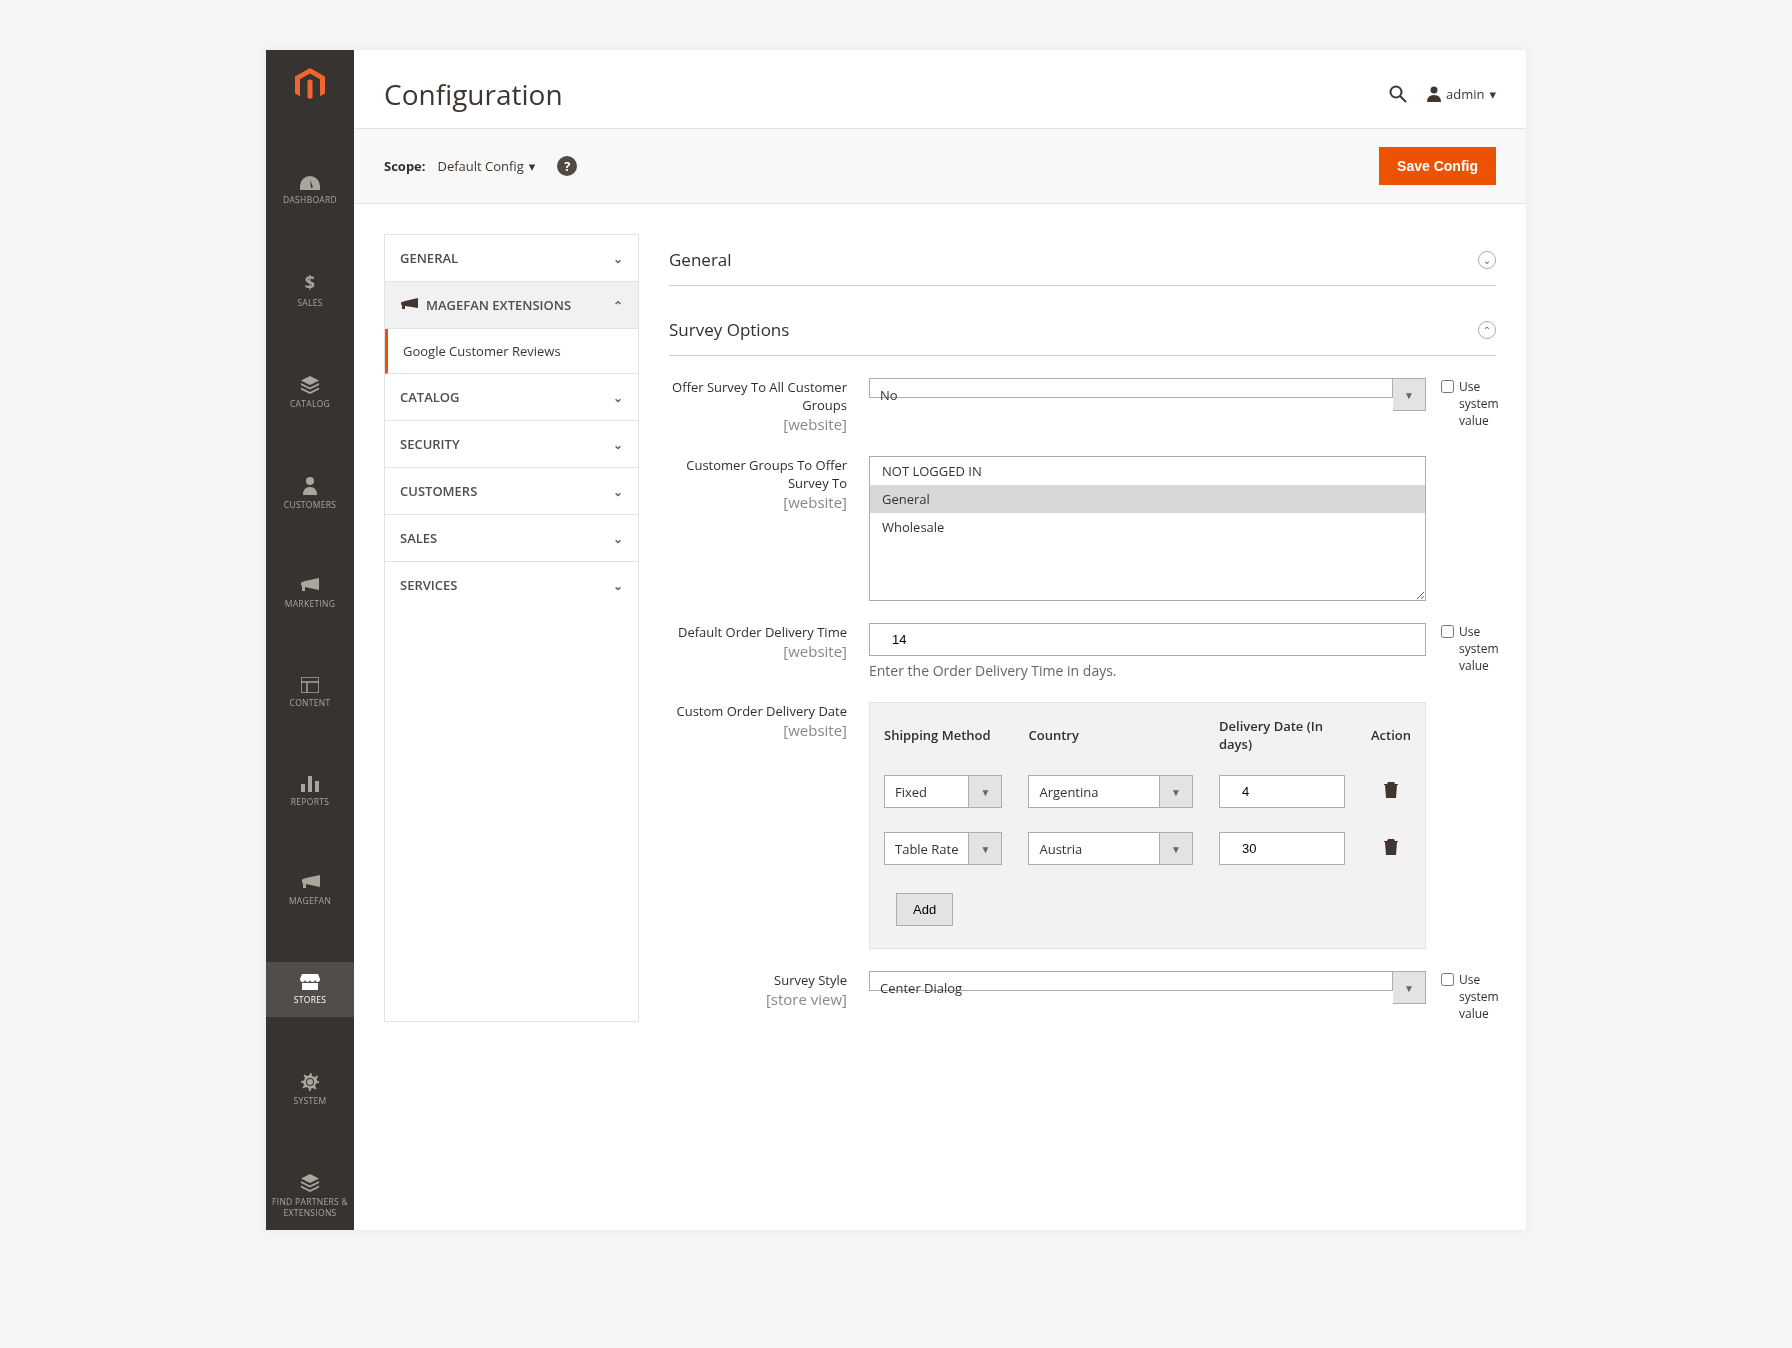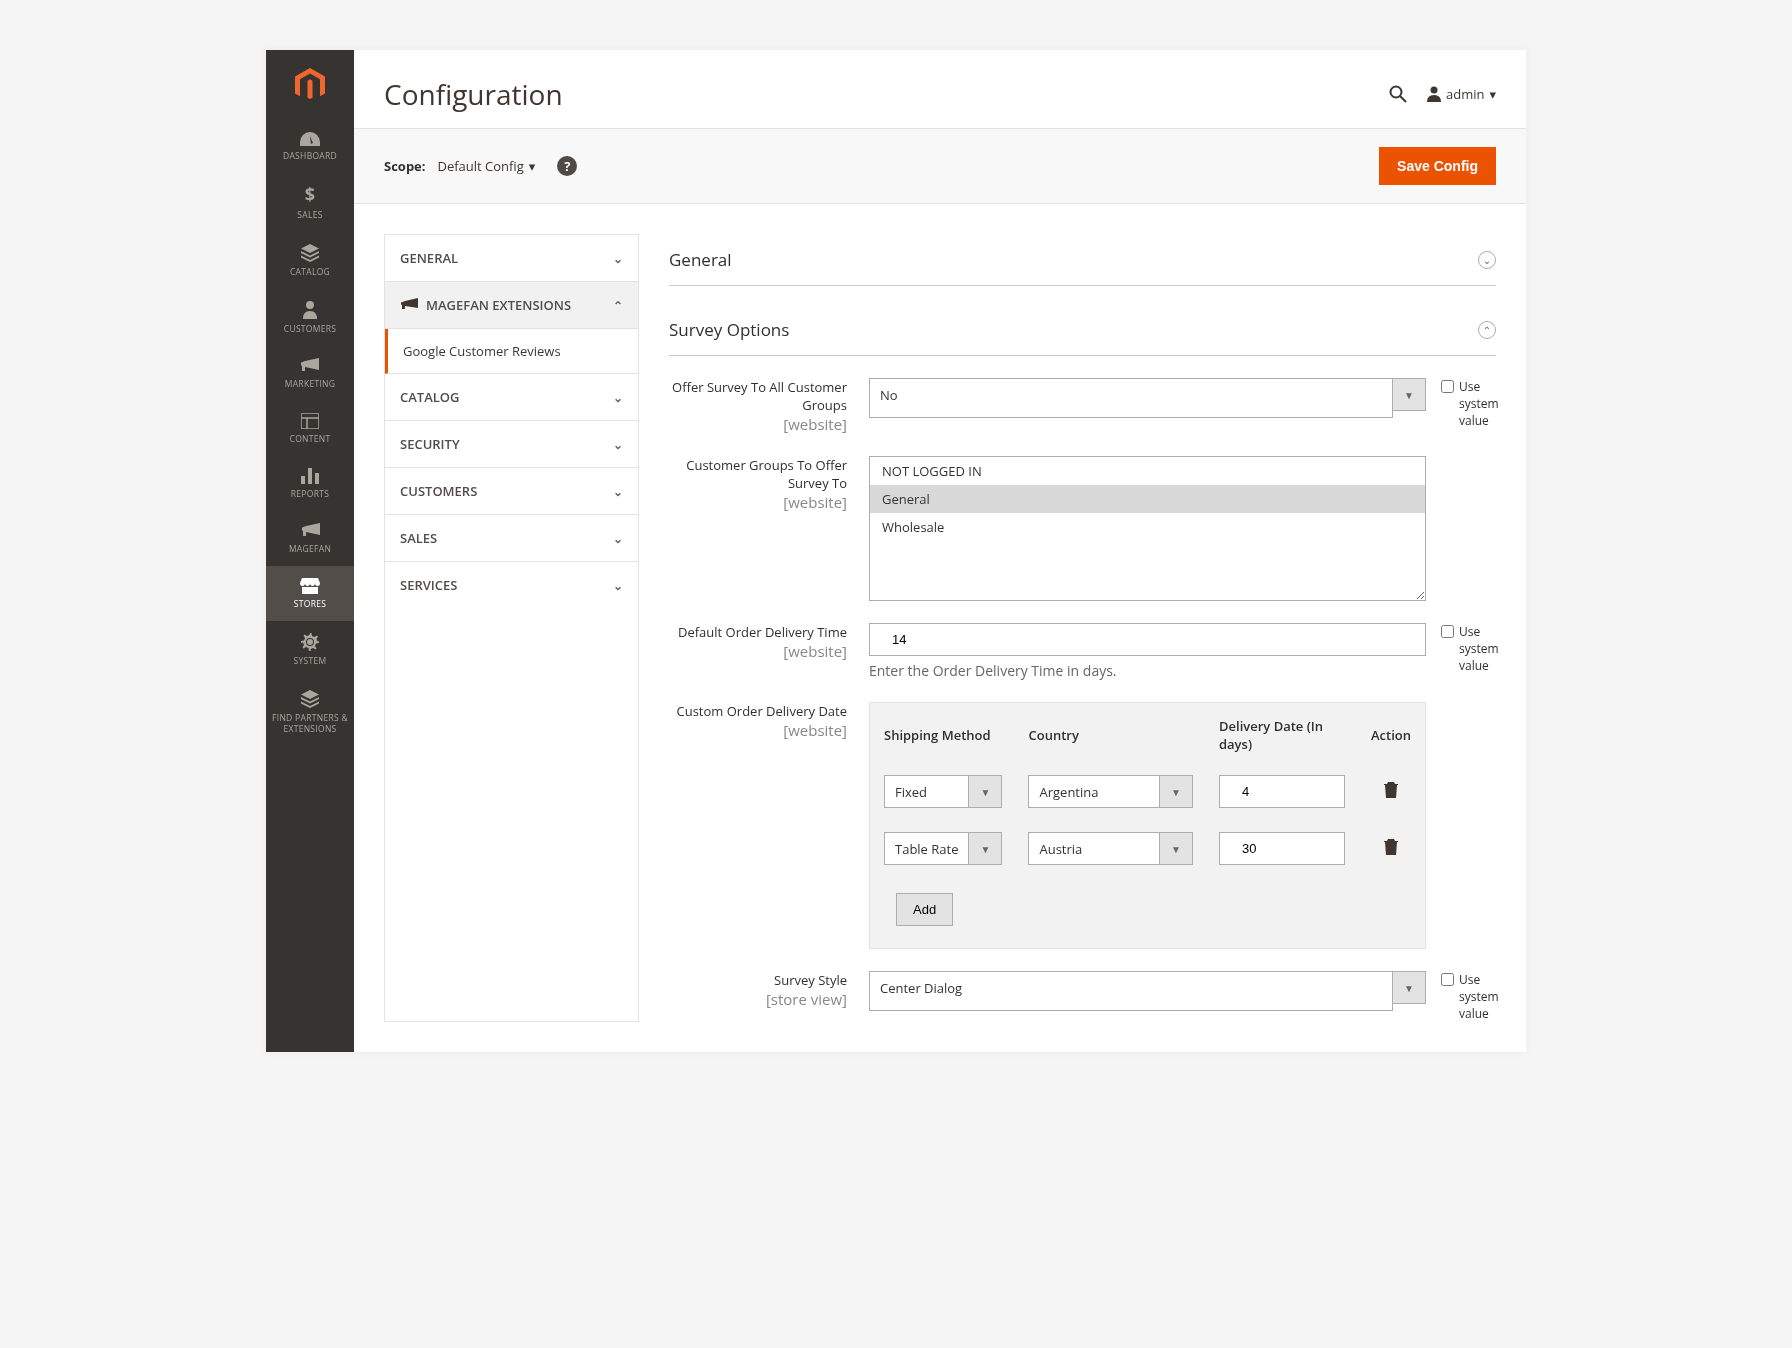--- a/index.html
+++ b/index.html
@@ -1,20 +1,20 @@
 <!DOCTYPE html>
 <html><head>
 <meta charset="utf-8">
 <style>
 * { box-sizing: border-box; margin: 0; padding: 0; }
 body { font-family: 'Open Sans', -apple-system, BlinkMacSystemFont, sans-serif; background: #f5f5f5; color: #333; font-size: 13px; }
 .app-wrapper { display: flex; background: #fff; margin: 50px auto; width: 1260px; min-height: 900px; position: relative; box-shadow: 0 0 8px rgba(0,0,0,0.05); }
 
 
-.sidebar { width: 88px; background: #373330; color: #aaa69d; display: flex; flex-direction: column; align-items: center; padding-top: 0; }
+.sidebar { width: 88px; background: #373330; color: #aaa69d; display: flex; flex-direction: column; align-items: center; padding-top: 0; gap: 44px; }
 .sidebar-logo { width: 88px; height: 70px; display: flex; align-items: center; justify-content: center; color: #ef672f; font-size: 30px; }
 .sidebar-item { width: 100%; display: flex; flex-direction: column; align-items: center; justify-content: center; padding: 12px 0; cursor: pointer; color: #aaa69d; font-size: 9px; text-transform: uppercase; letter-spacing: 0.3px; }
 .sidebar-item.active { background: #524d49; color: #fff; }
 .sidebar-item-icon { font-size: 20px; margin-bottom: 4px; color: #aaa69d; }
 .sidebar-item.active .sidebar-item-icon { color: #fff; }
 .sidebar-item-label { font-size: 8.5px; text-align: center; padding: 0 2px; }
 
 
 .main { flex: 1; background: #fff; padding: 0; display: flex; flex-direction: column; }
 .page-header { padding: 25px 30px 15px 30px; display: flex; justify-content: space-between; align-items: center; }
@@ -51,21 +51,21 @@
 
 .form-row { display: flex; align-items: flex-start; margin-top: 22px; }
 .form-label-col { width: 200px; text-align: right; padding-right: 22px; color: #303030; font-size: 13px; }
 .form-label-col .scope-hint { display: block; color: #888; font-size: 15px; }
 .form-input-col { flex: 1; }
 .form-checkbox-col { width: 70px; padding-left: 15px; font-size: 12px; color: #303030; }
 .form-checkbox-col label { display: flex; align-items: flex-start; gap: 5px; }
 .form-checkbox-col input[type=checkbox] { margin-top: 2px; }
 
 .select-wrap { display: flex; }
-.select-input { flex: 1; border: 1px solid #adadad; padding: 7px 10px; font-size: 13px; background: #fff; height: 40px; }
+.select-input { flex: 1; border: 1px solid #adadad; padding: 7px 10px; font-size: 13px; background: #fff; height: 20px; }
 .select-caret { width: 33px; height: 33px; border: 1px solid #adadad; border-left: none; background: #e3e3e3; display: flex; align-items: center; justify-content: center; font-size: 10px; color: #666; cursor: pointer; }
 .text-input { width: 100%; border: 1px solid #adadad; padding: 7px 22px; font-size: 13px; height: 33px; }
 .multiselect { width: 100%; border: 1px solid #adadad; min-height: 145px; padding: 0; font-size: 13px; resize: both; overflow: auto; }
 .multiselect-item { padding: 5px 12px; cursor: pointer; }
 .multiselect-item.sel { background: #d8d8d8; }
 .field-note { font-size: 14px; color: #666; margin-top: 5px; }
 
 
 .dyn-table { width: 100%; background: #f2f2f2; border: 1px solid #e3e3e3; }
 .dyn-table th { text-align: left; font-size: 13px; font-weight: 600; padding: 12px 12px; color: #303030; }

